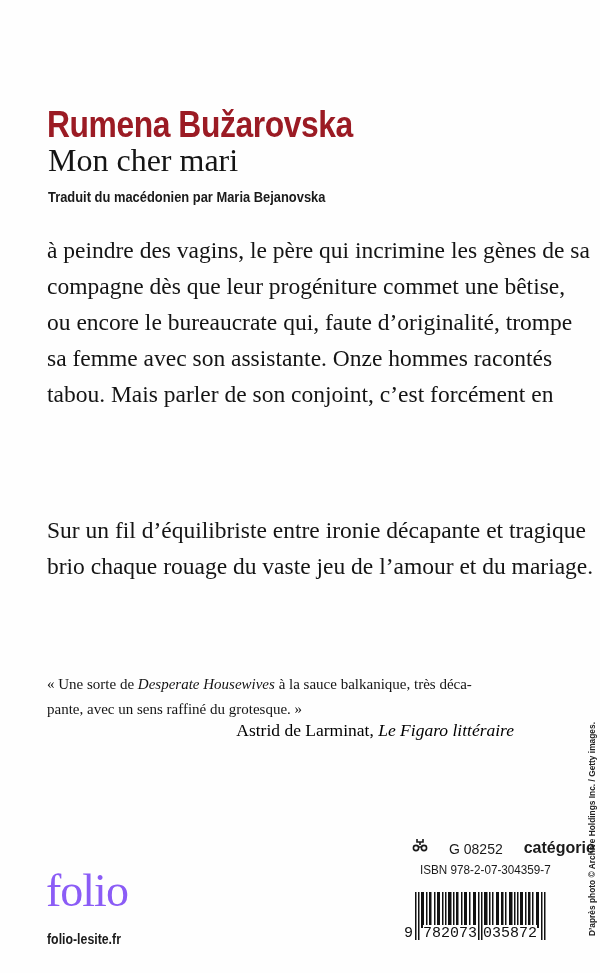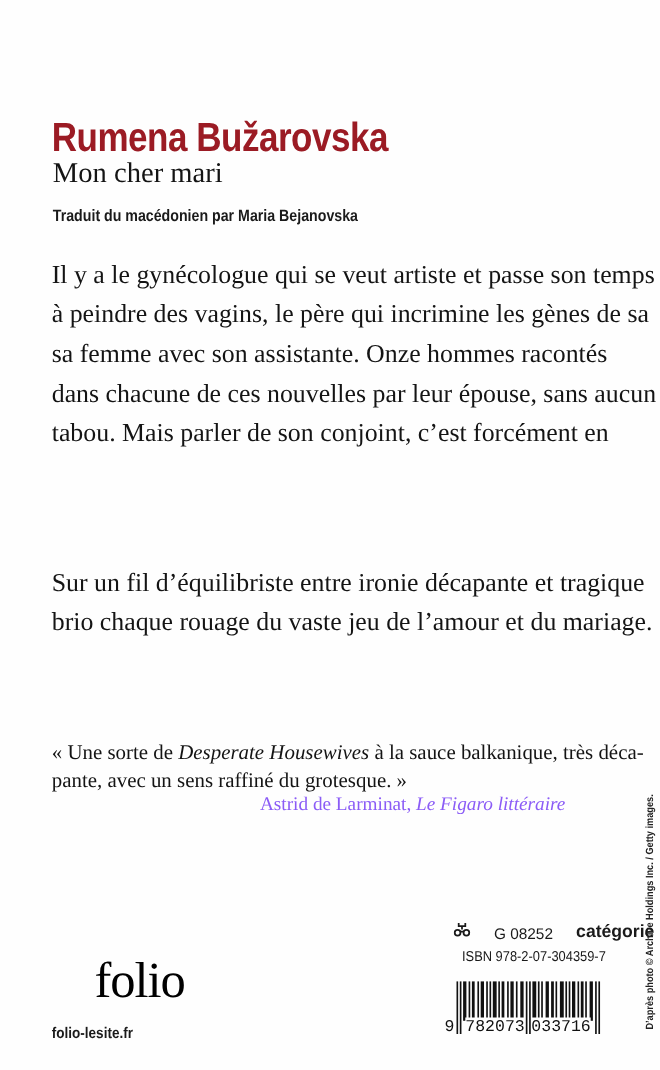--- a/index.html
+++ b/index.html
@@ -11,47 +11,47 @@
   .author {
     left: 47px; top: 104px;
     font-family: "Liberation Sans", "DejaVu Sans", sans-serif;
     font-weight: bold; font-size: 37px; letter-spacing: -0.5px;
     color: #9b1b24; transform: scaleX(0.86); transform-origin: left top;
     white-space: nowrap;
   }
   .title {
     left: 48px; top: 142px;
     font-family: "Liberation Serif", "DejaVu Serif", serif;
-    font-size: 26px; color: #141414; white-space: nowrap;
+    font-size: 32px; color: #141414; white-space: nowrap;
   }
   .translator {
     left: 48px; top: 188px;
     font-family: "Liberation Sans", "DejaVu Sans", sans-serif;
     font-weight: bold; font-size: 15px; color: #1a1a1a;
     transform: scaleX(0.86); transform-origin: left top; white-space: nowrap;
   }
   .para {
     left: 47px; width: 540px;
     font-family: "Liberation Serif", "DejaVu Serif", serif;
     font-size: 23.5px; line-height: 36px; color: #141414;
   }
   .para .line { display: block; white-space: nowrap; }
   .p1 { top: 232px; }
   .p2 { top: 512px; }
   .quote {
     left: 47px; top: 672px; width: 530px;
     font-family: "Liberation Serif", "DejaVu Serif", serif;
-    font-size: 19px; line-height: 25px; color: #141414;
+    font-size: 15px; line-height: 25px; color: #141414;
   }
   .quote .line { display: block; white-space: nowrap; }
   .quote i { font-style: italic; }
   .attribution {
     right: 86px; top: 720px;
     font-family: "Liberation Serif", "DejaVu Serif", serif;
-    font-size: 17.5px; white-space: nowrap; color: #8b5cf6;
+    font-size: 17.5px; white-space: nowrap; color: #000000;
   }
   .credit {
     left: 586px; top: 936px;
     font-family: "Liberation Sans", "DejaVu Sans", sans-serif;
     font-weight: bold; font-size: 9.5px; color: #222;
     transform: rotate(-90deg) scaleX(0.88); transform-origin: left top; white-space: nowrap;
   }
   .codeline {
     left: 412px; top: 833px; display: flex; align-items: flex-end; gap: 21px;
     font-family: "Liberation Sans", "DejaVu Sans", sans-serif; color: #1a1a1a;
@@ -69,41 +69,41 @@
   .barcode { left: 413px; top: 892px; width: 138px; height: 50px; }
   .barcode-digits {
     left: 404px; top: 925px;
     font-family: "Liberation Mono", "DejaVu Sans Mono", monospace;
     font-size: 15px; color: #111; white-space: nowrap; background: transparent;
   }
   .barcode-digits span { background: #fefefe; }
   .folio {
     left: 46px; top: 868px;
     font-family: "Liberation Serif", "DejaVu Serif", serif;
-    font-size: 46px; letter-spacing: -1px; color: #000000; line-height: 1; margin-left: 40px;
+    font-size: 46px; letter-spacing: -1px; color: #8b5cf6; line-height: 1;
   }
   .site {
     left: 47px; top: 931px;
     font-family: "Liberation Sans", "DejaVu Sans", sans-serif;
     font-weight: bold; font-size: 14px; color: #1a1a1a;
     transform: scaleX(0.88); transform-origin: left top; white-space: nowrap;
   }
 </style>
 </head>
 <body>
 
 <div class="abs author">Rumena Bužarovska</div>
 <div class="abs title">Mon cher mari</div>
 <div class="abs translator">Traduit du macédonien par Maria Bejanovska</div>
 
 <div class="abs para p1">
-  <span class="line">Il y a le gynécologue qui se veut artiste et passe son temps</span>
   <span class="line">à peindre des vagins, le père qui incrimine les gènes de sa</span>
+  <span class="line">compagne dès que leur progéniture commet une bêtise,</span>
+  <span class="line">ou encore le bureaucrate qui, faute d’originalité, trompe</span>
   <span class="line">sa femme avec son assistante. Onze hommes racontés</span>
-  <span class="line">dans chacune de ces nouvelles par leur épouse, sans aucun</span>
   <span class="line">tabou. Mais parler de son conjoint, c’est forcément en</span>
 </div>
 
 <div class="abs para p2">
   <span class="line">Sur un fil d’équilibriste entre ironie décapante et tragique</span>
   <span class="line">brio chaque rouage du vaste jeu de l’amour et du mariage.</span>
 </div>
 
 <div class="abs quote">
   <span class="line"><span>« Une sorte de </span><i>Desperate Housewives</i><span> à la sauce balkanique, très déca-</span></span>
@@ -160,16 +160,16 @@
     <rect x="104" y="0" width="1.5" height="36"></rect>
     <rect x="107" y="0" width="3" height="36"></rect>
     <rect x="112" y="0" width="1.5" height="36"></rect>
     <rect x="115" y="0" width="2.5" height="36"></rect>
     <rect x="119" y="0" width="1.5" height="36"></rect>
     <rect x="123" y="0" width="3" height="36"></rect>
     <rect x="128" y="0" width="1.5" height="48"></rect>
     <rect x="131" y="0" width="1.5" height="48"></rect>
   </g>
 </svg>
-<div class="abs barcode-digits"><span>9</span><span style="display:inline-block;width:10px;background:transparent"></span><span>782073</span><span style="display:inline-block;width:6px;background:transparent"></span><span>033716</span></div>
+<div class="abs barcode-digits"><span>9</span><span style="display:inline-block;width:10px;background:transparent"></span><span>782073</span><span style="display:inline-block;width:6px;background:transparent"></span><span>035872</span></div>
 
 <div class="abs folio">folio</div>
 <div class="abs site">folio-lesite.fr</div>
 
 </body></html>

